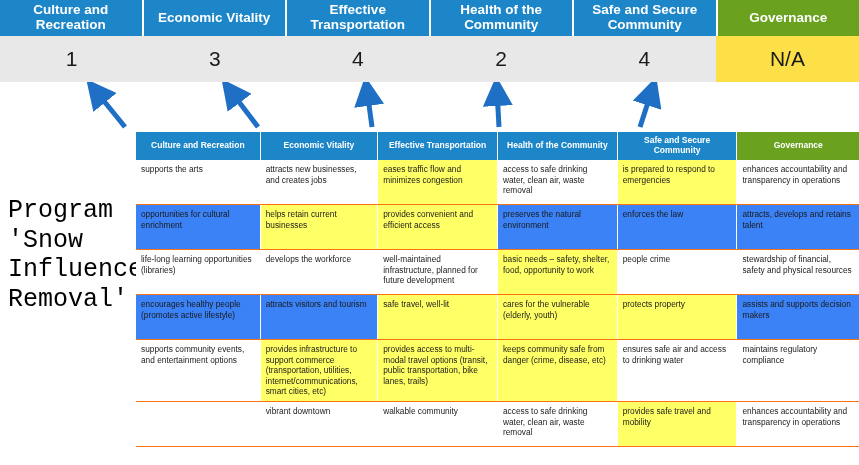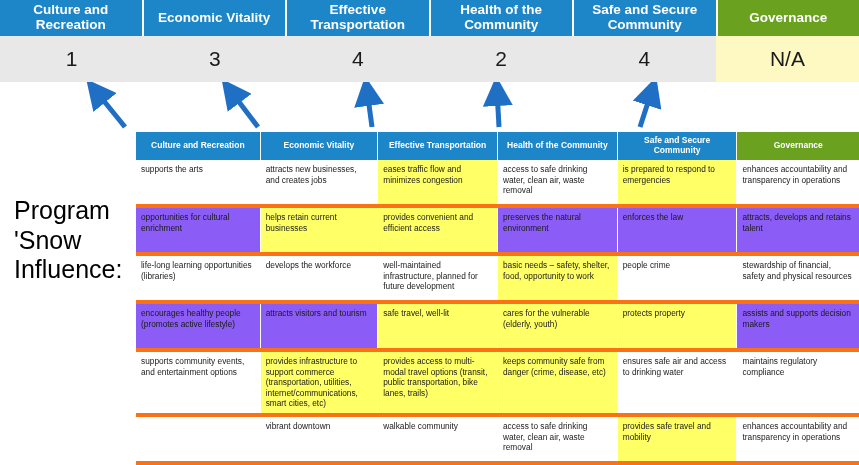--- a/index.html
+++ b/index.html
@@ -57,41 +57,42 @@
     flex: 1 1 0;
     display: flex;
     align-items: center;
     justify-content: center;
     font-size: 21px;
     color: #1a1a1a;
     box-sizing: border-box;
     background: #e8e8e8;
   }
   .top-score-cell.gov {
-    background: #fef9c3;
+    background: #fde047;
   }
 
   
   #arrows {
     position: absolute;
     left: 0;
     top: 82px;
     width: 859px;
     height: 50px;
   }
 
   
   #caption {
     position: absolute;
-    left: 14px;
+    left: 8px;
     top: 196px;
     width: 118px;
     font-size: 25px;
     line-height: 1.18;
     color: #000000;
+    font-family: Liberation Mono, monospace;
   }
 
   
   #matrix {
     position: absolute;
     left: 136px;
     top: 132px;
     width: 723px;
     border-collapse: collapse;
     table-layout: fixed;
@@ -119,26 +120,26 @@
     background: #6aa220;
     border-right: none;
   }
   #matrix td {
     font-size: 8.3px;
     line-height: 1.28;
     color: #1a1a1a;
     vertical-align: top;
     padding: 4px 5px 4px 5px;
     border-right: 1px solid #ffffff;
-    border-bottom: 4px solid #f97316;
+    border-bottom: 1px solid #f97316;
     background: #ffffff;
     height: 36px;
   }
   #matrix td:last-child { border-right: none; }
-  #matrix tr.alt td { background: #8b5cf6; }
+  #matrix tr.alt td { background: #3b82f6; }
   #matrix td.hl { background: #ffff66 !important; }
   #matrix td.empty { background: #ffffff !important; }
 </style>
 </head>
 <body>
 
 <div id="top-band">
   <div id="top-header-row">
     <div class="top-header-cell">Culture and Recreation</div>
     <div class="top-header-cell">Economic Vitality</div>
@@ -167,20 +168,21 @@
   <line x1="258" y1="45" x2="230" y2="8" stroke="#1f6fc4" stroke-width="5" marker-end="url(#ah)"></line>
   <line x1="372" y1="45" x2="367" y2="8" stroke="#1f6fc4" stroke-width="5" marker-end="url(#ah)"></line>
   <line x1="499" y1="45" x2="497" y2="8" stroke="#1f6fc4" stroke-width="5" marker-end="url(#ah)"></line>
   <line x1="640" y1="45" x2="652" y2="8" stroke="#1f6fc4" stroke-width="5" marker-end="url(#ah)"></line>
 </svg>
 
 <div id="caption">
   <div>Program</div>
   <div>'Snow</div>
   <div>Influence:</div>
+  <div>Removal'</div>
 </div>
 
 <table id="matrix">
   <colgroup>
     <col class="c0">
       <col class="c1">
       <col class="c2">
       <col class="c3">
       <col class="c4">
       <col class="c5">

